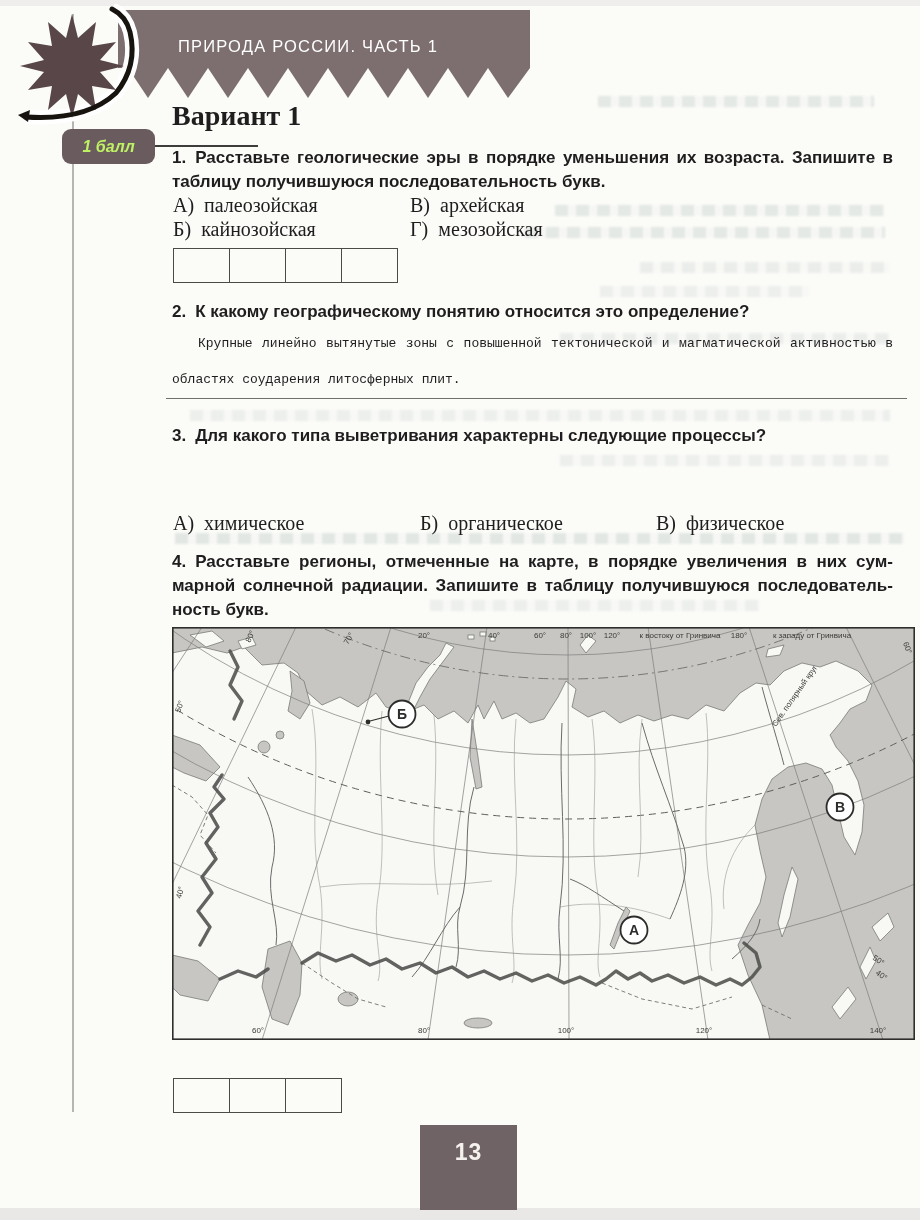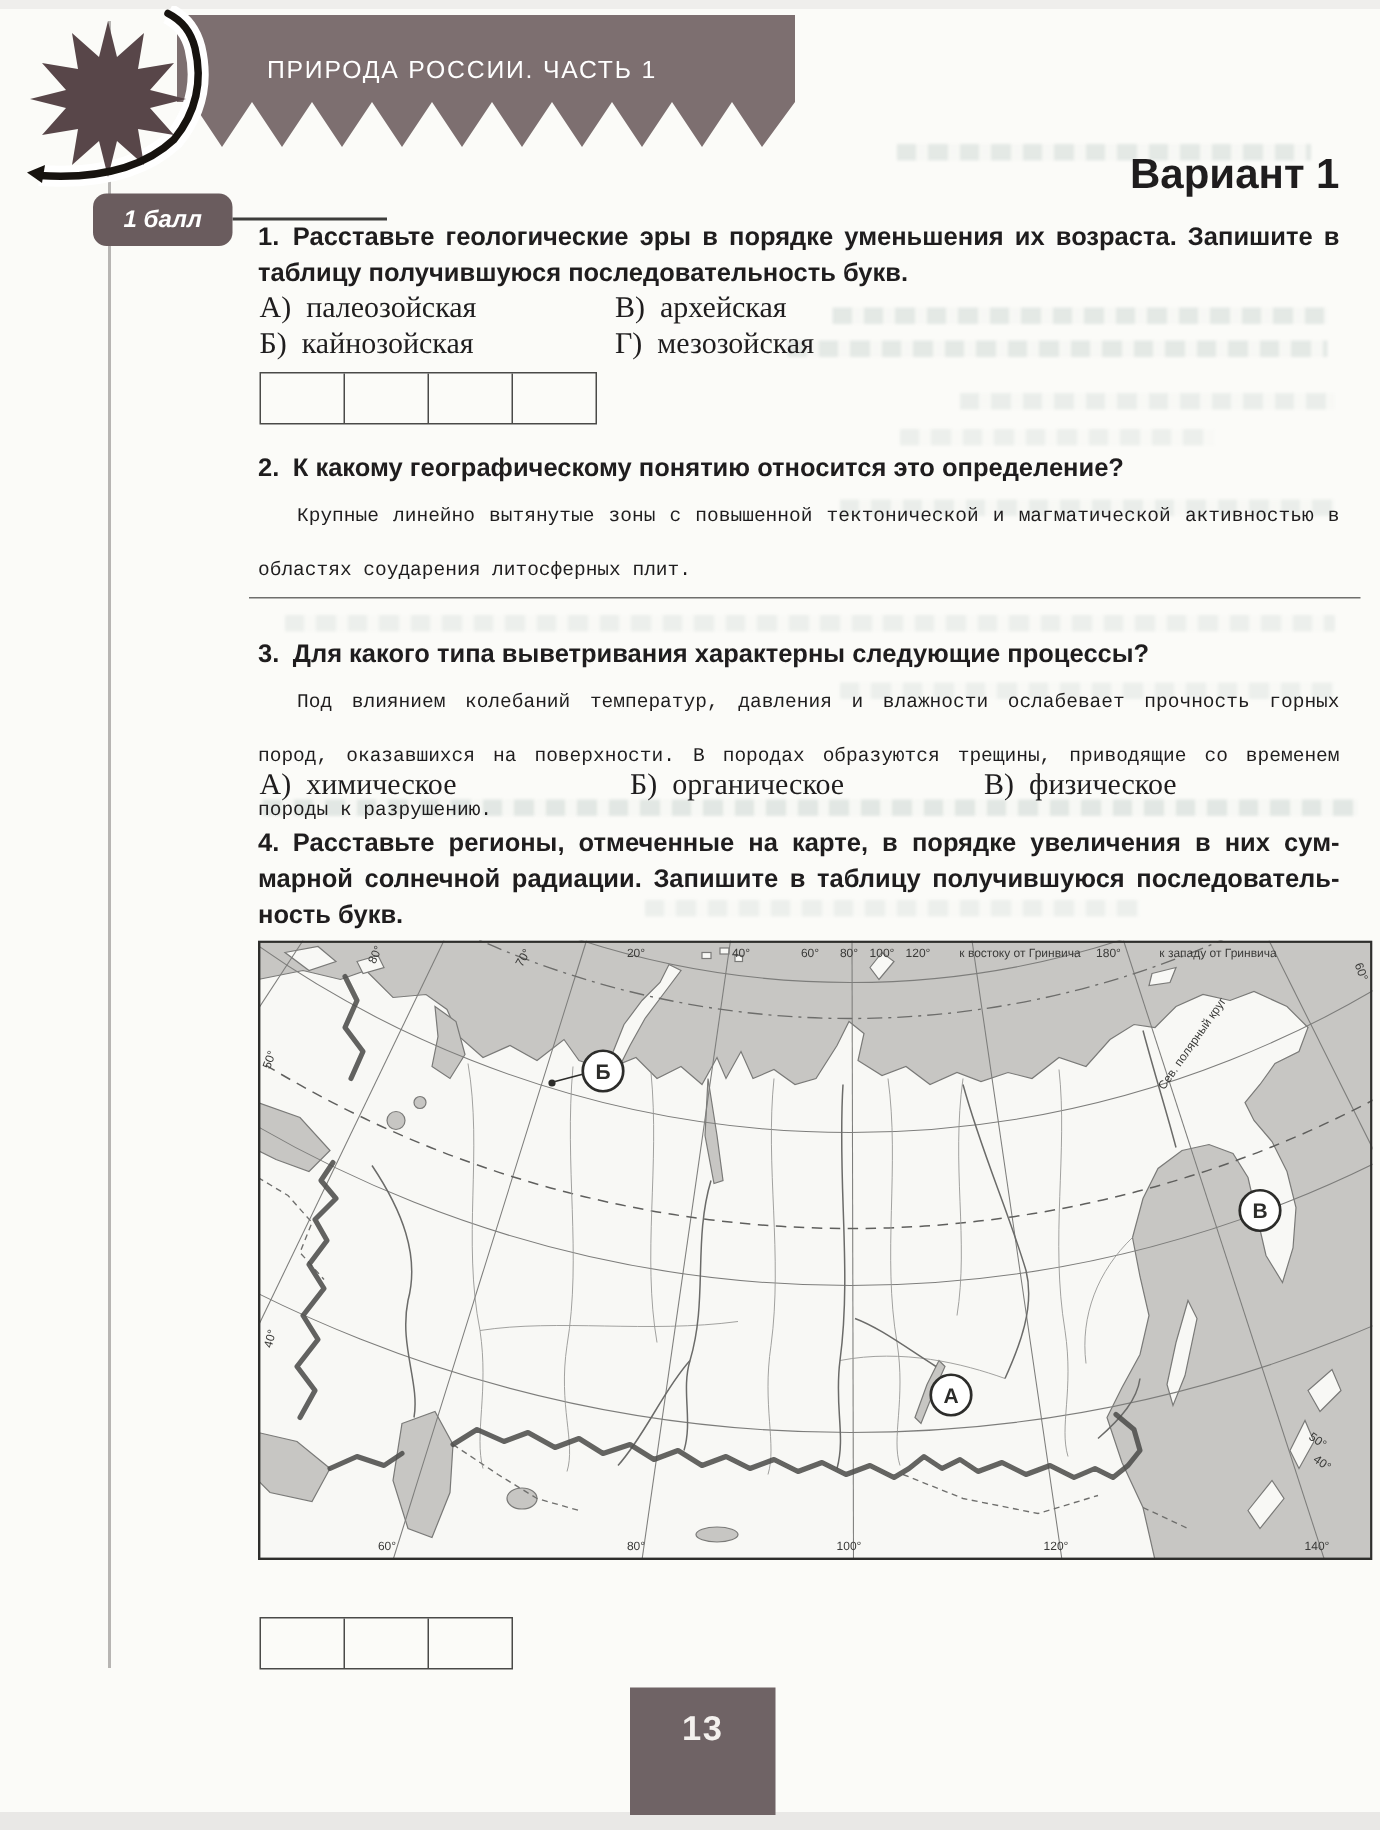--- a/index.html
+++ b/index.html
@@ -4,24 +4,24 @@
 <style>
   html,body{margin:0;padding:0;background:#ddd;}
   #page{position:relative;width:920px;height:1220px;background:#fbfbf8;overflow:hidden;
         font-family:"Liberation Sans",sans-serif;color:#1f1d1e;padding-left:36px;}
   
   #banner-svg{position:absolute;left:118px;top:10px;}
   #logo-svg{position:absolute;left:14px;top:4px;z-index:3;}
   #vrule{position:absolute;left:72px;top:14px;width:2px;height:1098px;background:#b7b5b3;z-index:1;}
   #badge{position:absolute;left:62px;top:129px;width:93px;height:35px;background:#6a5c5e;border-radius:9px;
          z-index:4;display:flex;align-items:center;justify-content:center;
-         color:#ffffff;font-style:italic;font-weight:bold;font-size:16px;}
+         color:#bef264;font-style:italic;font-weight:bold;font-size:16px;}
   #badge-line{position:absolute;left:155px;top:145px;width:103px;height:2px;background:#3d3d3b;z-index:3;}
-  #page-title{position:absolute;left:172px;top:100px;width:721px;text-align:right;
-        font-family:Liberation Sans, sans-serif;font-weight:bold;font-size:28px;z-index:2;}
+  #page-title{position:absolute;left:172px;top:100px;width:721px;text-align:left;
+        font-family:Liberation Serif, serif;font-weight:bold;font-size:28px;z-index:2;}
   
   .q-head{position:absolute;width:721px;font-weight:bold;font-size:17px;line-height:24px;
           text-align:justify;z-index:2;}
   .q-num{margin-right:9px;}
   .q-body{position:absolute;width:721px;font-family:Liberation Mono, monospace;font-size:13px;
           line-height:36px;text-align:justify;text-indent:26px;z-index:2;}
   .opt{position:absolute;font-family:"Liberation Serif",serif;font-size:20px;white-space:nowrap;z-index:2;}
   .opt .letter{margin-right:10px;}
   .answer-line{position:absolute;left:166px;width:741px;height:0;border-top:1.6px solid #6f6f6d;z-index:2;}
   .atable{position:absolute;display:flex;border:1.2px solid #4a4a48;background:transparent;z-index:2;}
@@ -97,21 +97,20 @@
 
   <p class="q-head" style="left:172px;top:300px;margin:0;">
     <span class="q-num">2.</span><span>К какому географическому понятию относится это определение?</span>
   </p>
   <p class="q-body" style="left:172px;top:326px;margin:0;">Крупные линейно вытянутые зоны с повышенной тектонической и магмати­ческой активностью в областях соударения литосферных плит.</p>
   <div class="answer-line" style="top:398px;"></div>
 
   <p class="q-head" style="left:172px;top:424px;margin:0;">
     <span class="q-num">3.</span><span>Для какого типа выветривания характерны следующие процессы?</span>
   </p>
-  <p class="q-body" style="left:172px;top:450px;margin:0;">Под влиянием колебаний температур, давления и влажности ослабевает прочность горных пород, оказавшихся на поверхности. В породах образуются трещины, приводящие со временем породы к разрушению.</p>
   <span class="opt" style="left:173px;top:512px;"><span class="letter">А)</span><span>химическое</span></span>
   <span class="opt" style="left:420px;top:512px;"><span class="letter">Б)</span><span>органическое</span></span>
   <span class="opt" style="left:656px;top:512px;"><span class="letter">В)</span><span>физическое</span></span>
 
   <p class="q-head" style="left:172px;top:550px;margin:0;">
     <span class="q-num">4.</span><span>Расставьте регионы, отмеченные на карте, в порядке увеличения в них сум­марной солнечной радиации. Запишите в таблицу получившуюся последователь­ность букв.</span>
   </p>
 
   <div id="map-wrap">
   <svg width="743" height="413" viewBox="0 0 743 413">

